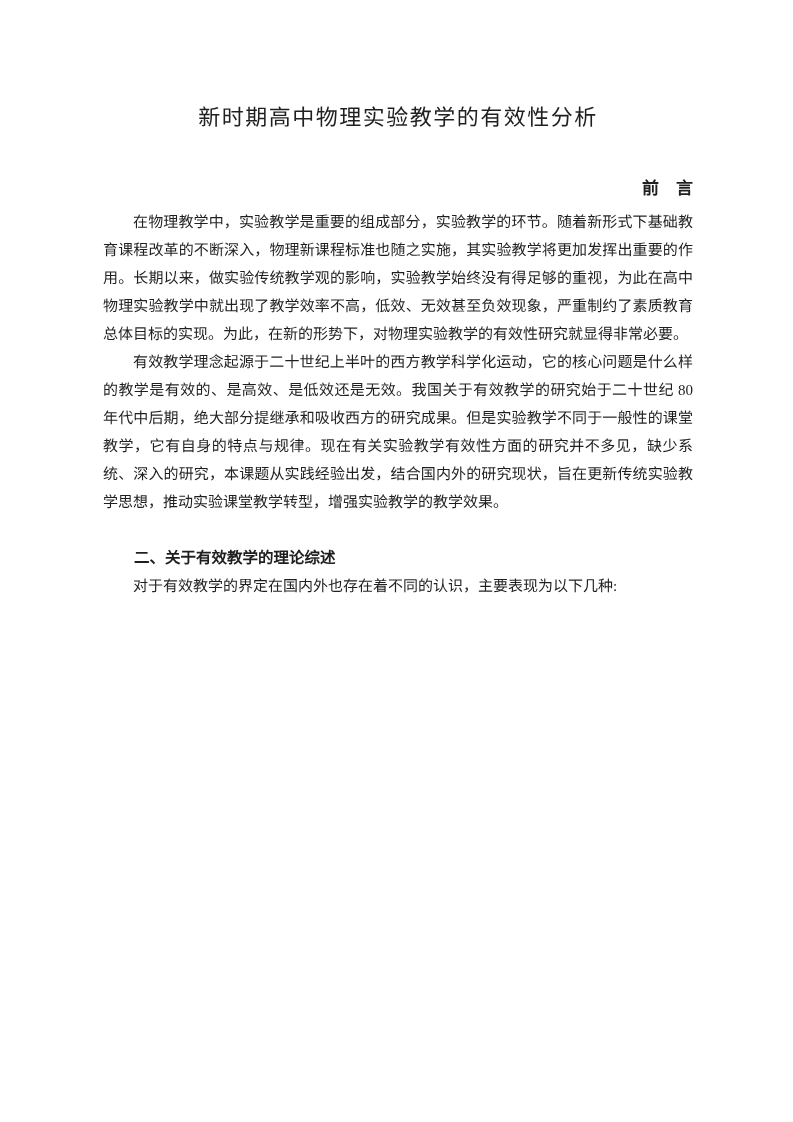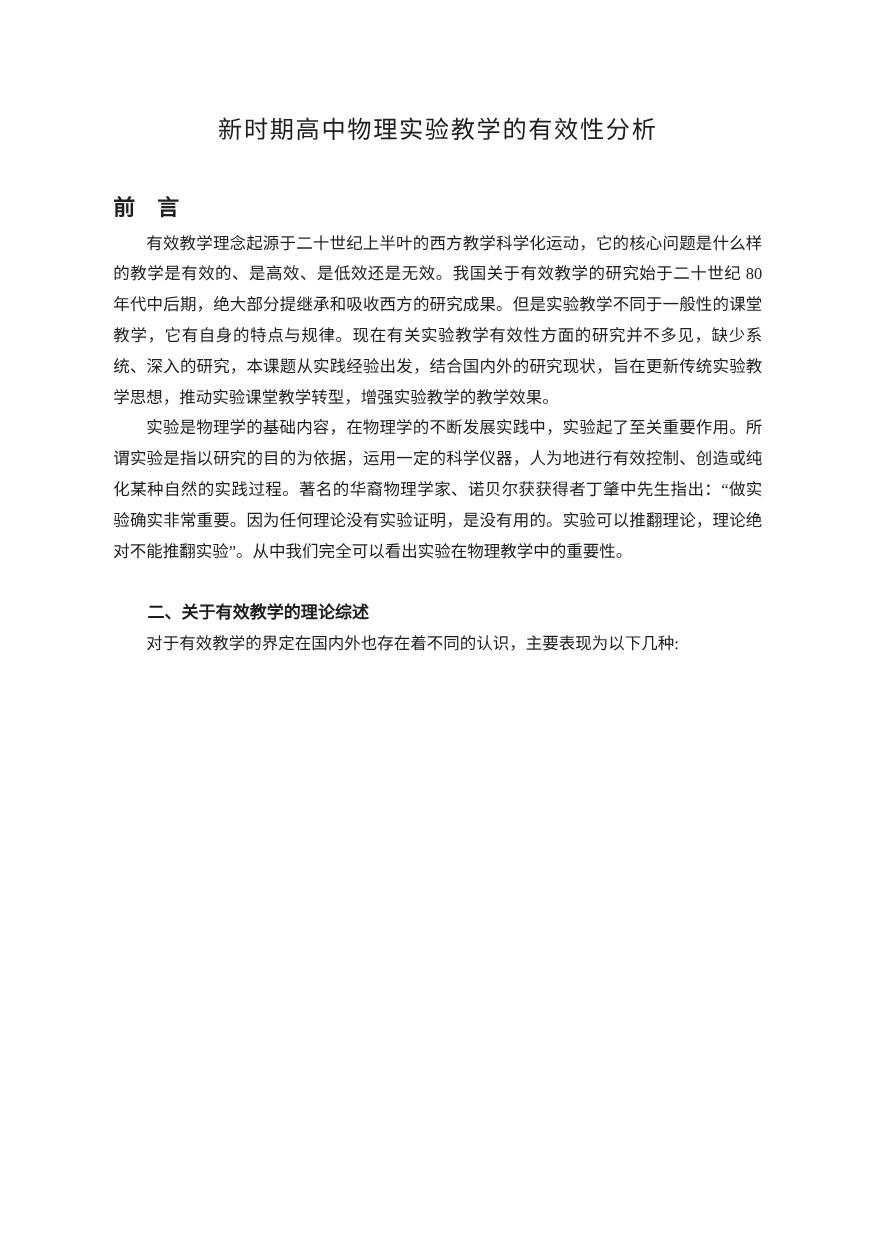--- a/index.html
+++ b/index.html
@@ -20,23 +20,23 @@
   }
   .doc-title {
     font-size: 22px;
     font-weight: normal;
     text-align: center;
     letter-spacing: 1.5px;
     line-height: 30px;
     margin: 3px 0 0 0;
   }
   .preface-heading {
-    font-size: 20px;
+    font-size: 17px;
     font-weight: bold;
-    text-align: left;
+    text-align: right;
     line-height: 24px;
     margin: 44px 0 7px 0;
   }
   .body-par {
     font-size: 15px;
     line-height: 28px;
     text-align: justify;
     text-indent: 2em;
     margin: 0;
   }
@@ -50,25 +50,25 @@
 </style>
 </head>
 <body>
 
 <div class="page">
 
   <h1 class="doc-title">新时期高中物理实验教学的有效性分析</h1>
 
   <h2 class="preface-heading">前　言</h2>
 
+  <p class="body-par">在物理教学中，实验教学是重要的组成部分，实验教学的环节。随着新形式下基础教育课程改革的不断深入，物理新课程标准也随之实施，其实验教学将更加发挥出重要的作用。长期以来，做实验传统教学观的影响，实验教学始终没有得足够的重视，为此在高中物理实验教学中就出现了教学效率不高，低效、无效甚至负效现象，严重制约了素质教育总体目标的实现。为此，在新的形势下，对物理实验教学的有效性研究就显得非常必要。</p>
 
   <p class="body-par">有效教学理念起源于二十世纪上半叶的西方教学科学化运动，它的核心问题是什么样的教学是有效的、是高效、是低效还是无效。我国关于有效教学的研究始于二十世纪 80 年代中后期，绝大部分提继承和吸收西方的研究成果。但是实验教学不同于一般性的课堂教学，它有自身的特点与规律。现在有关实验教学有效性方面的研究并不多见，缺少系统、深入的研究，本课题从实践经验出发，结合国内外的研究现状，旨在更新传统实验教学思想，推动实验课堂教学转型，增强实验教学的教学效果。</p>
 
 
-  <p class="body-par">实验是物理学的基础内容，在物理学的不断发展实践中，实验起了至关重要作用。所谓实验是指以研究的目的为依据，运用一定的科学仪器，人为地进行有效控制、创造或纯化某种自然的实践过程。著名的华裔物理学家、诺贝尔获获得者丁肇中先生指出：“做实验确实非常重要。因为任何理论没有实验证明，是没有用的。实验可以推翻理论，理论绝对不能推翻实验”。从中我们完全可以看出实验在物理教学中的重要性。</p>
 
 
   <h3 class="section-heading">二、关于有效教学的理论综述</h3>
 
   <p class="body-par">对于有效教学的界定在国内外也存在着不同的认识，主要表现为以下几种:</p>
 
 
 
 </div>
 

